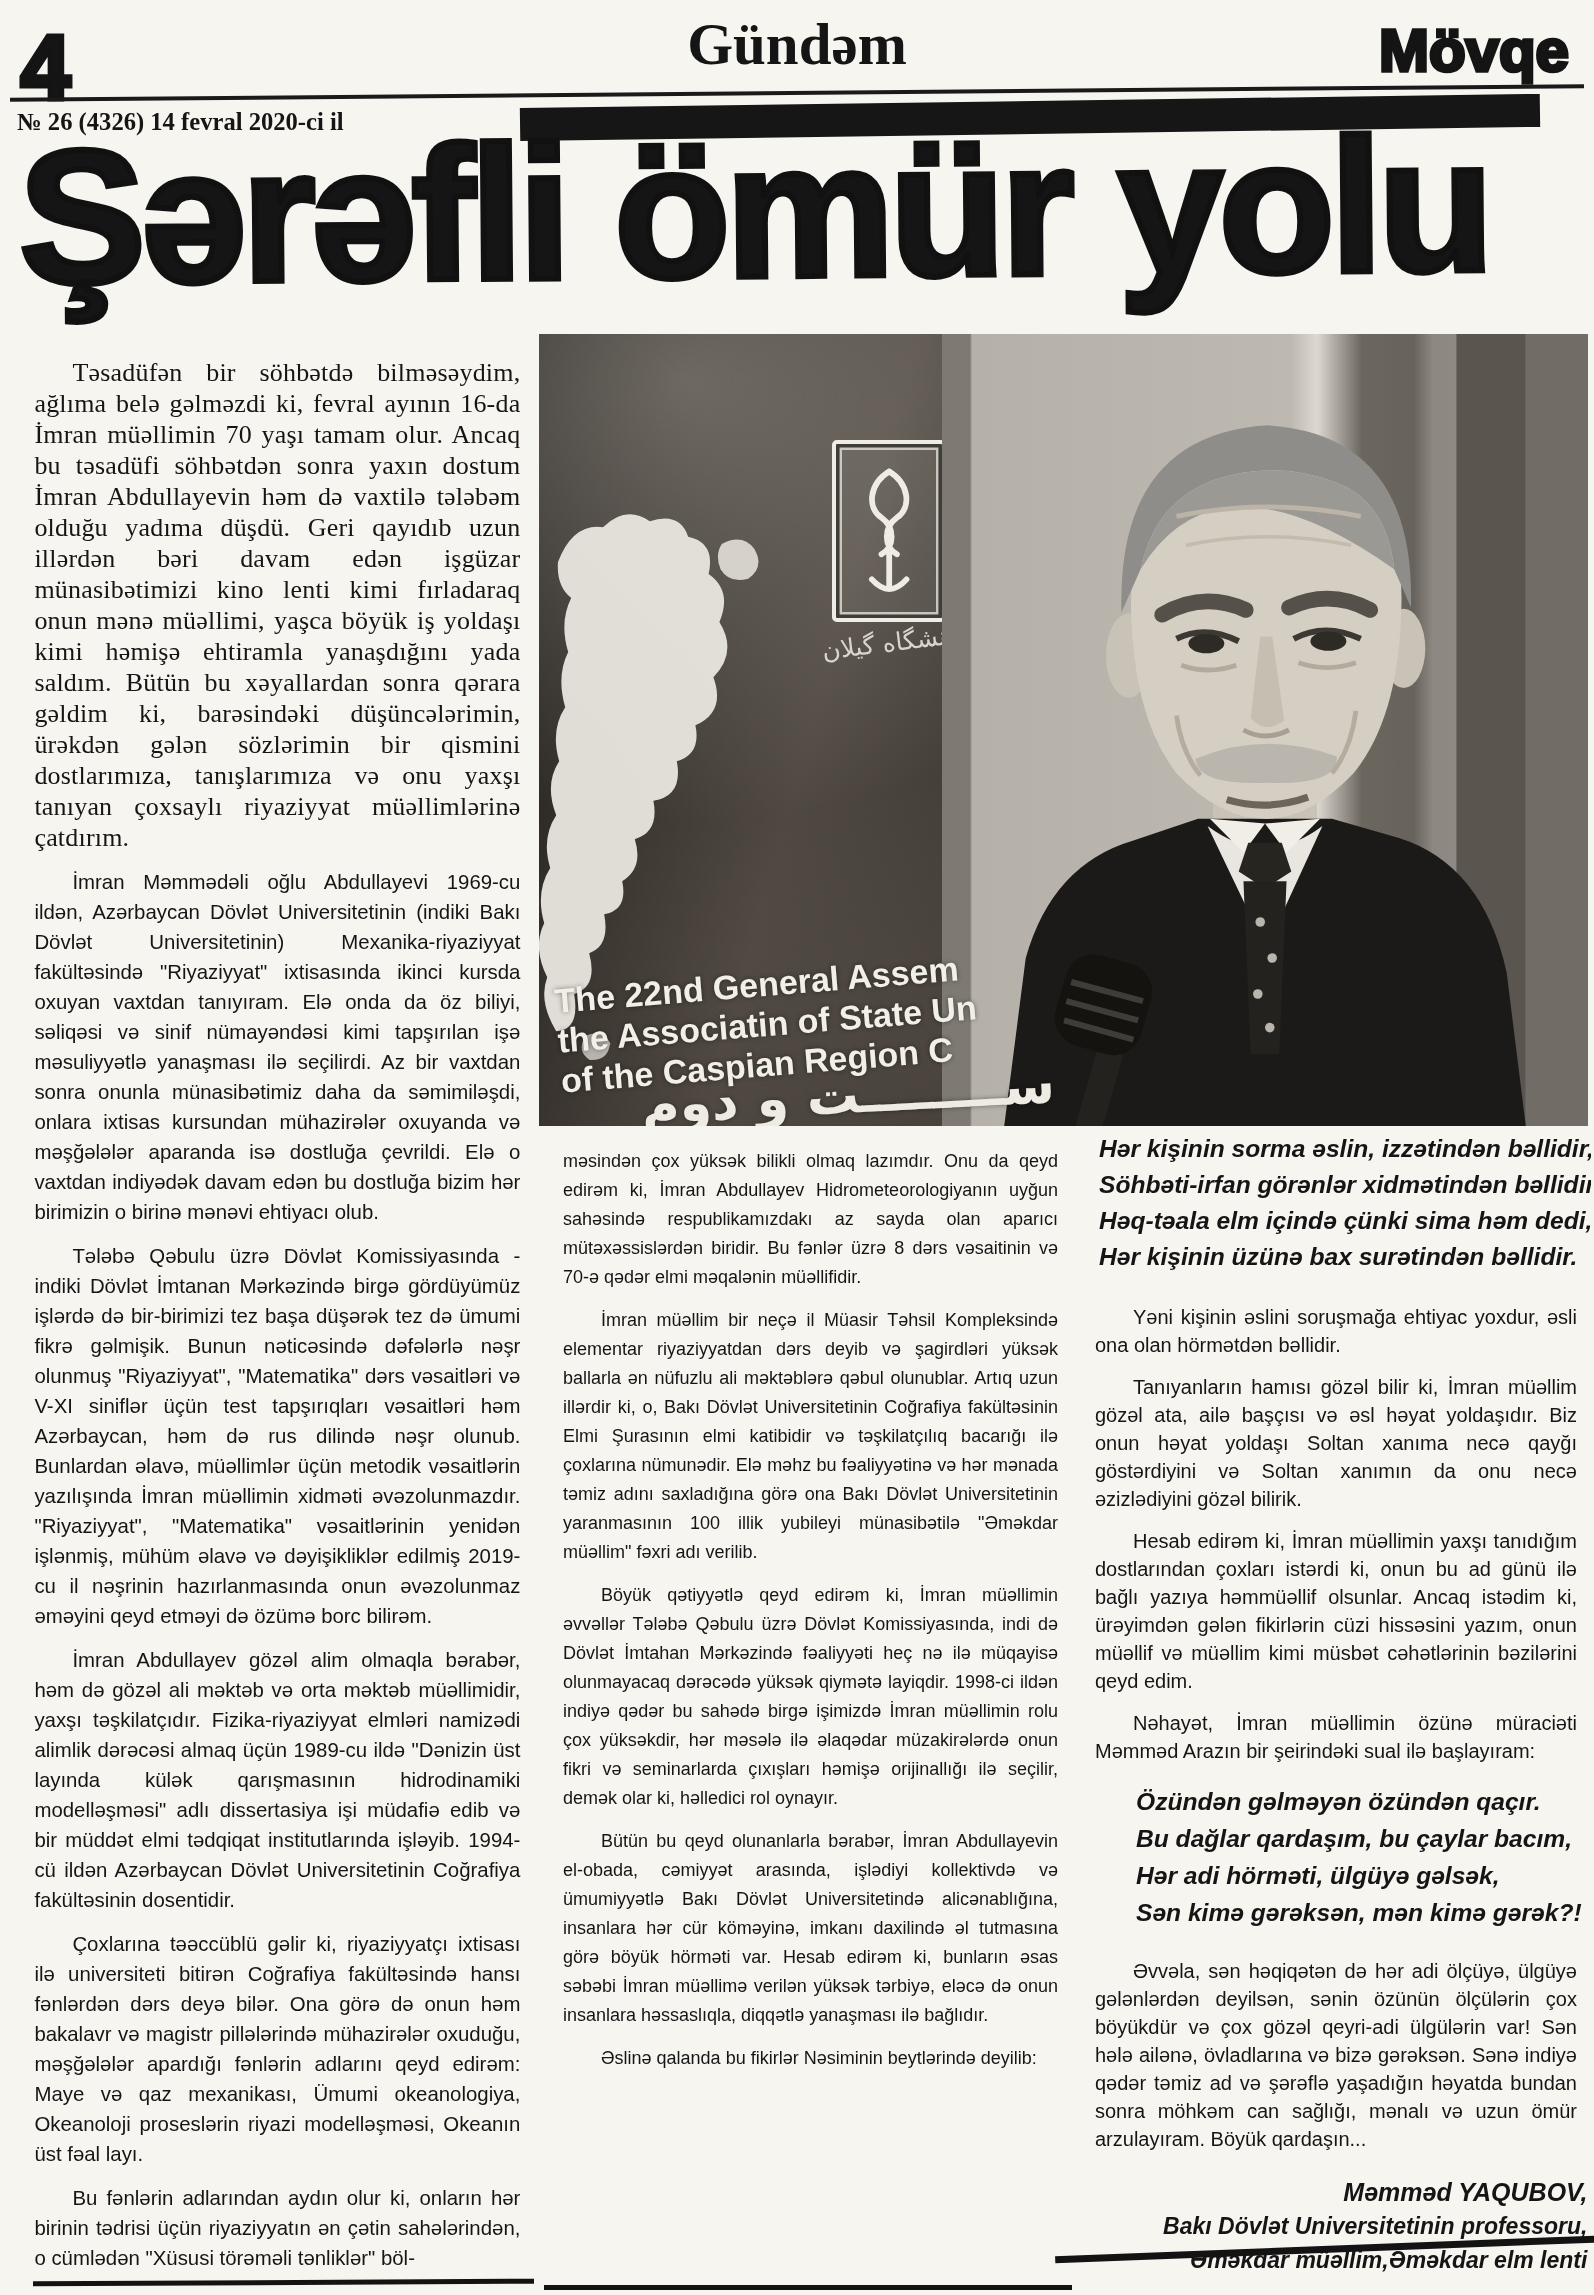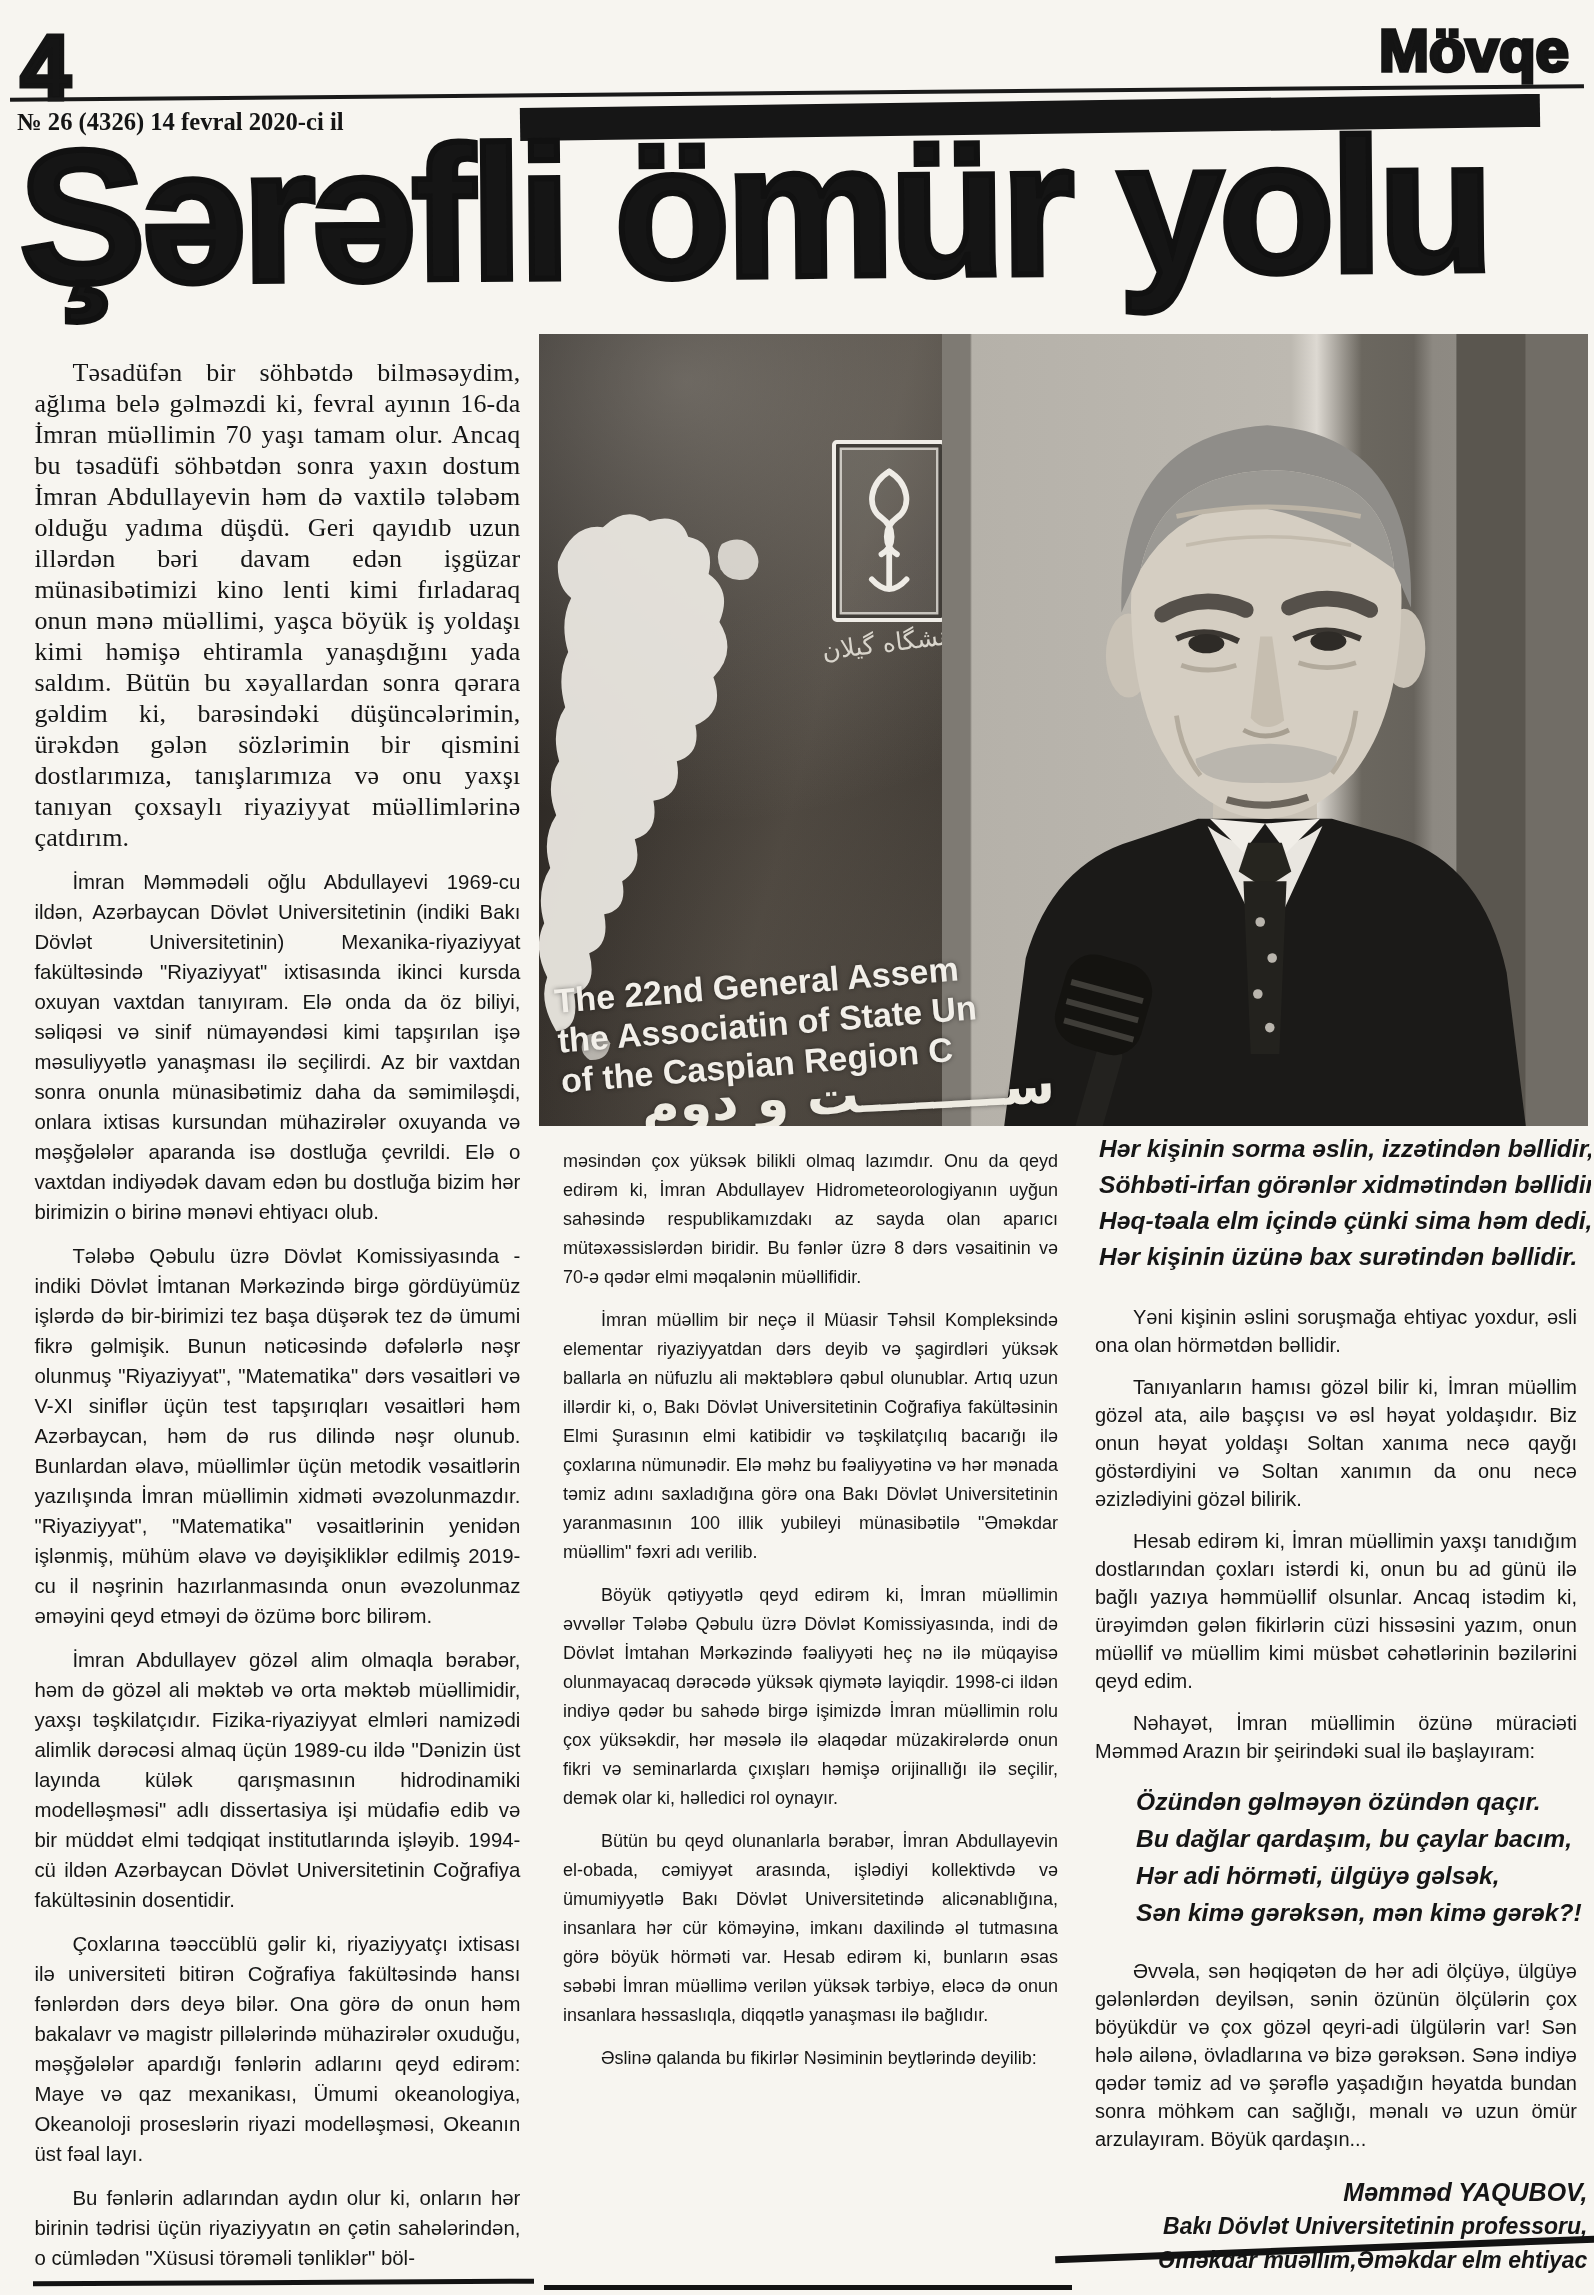--- a/index.html
+++ b/index.html
@@ -116,20 +116,21 @@
   .rule-left{left:33px;top:2280px;width:501px;height:5.4px;transform:rotate(-0.3deg);}
   .rule-mid{left:544px;top:2285px;width:528px;height:5.4px;}
   .rule-right{left:1055px;top:2246px;width:540px;height:6.6px;transform:rotate(-2.2deg);}
 </style>
 </head>
 <body>
 
 <div id="page">
 
   <div class="pagenum">4</div>
+  <div class="center-title">Gündəm</div>
   <div class="right-title">Mövqe</div>
   <div class="header-rule"></div>
   <div class="issue">№ 26 (4326) 14 fevral 2020-ci il</div>
   <div class="black-bar"></div>
   <div class="headline">Şərəfli ömür yolu</div>
 
   <div class="photo">
     <div class="banner"></div>
 
     <svg class="map-svg" viewBox="0 0 480 1060" xmlns="http://www.w3.org/2000/svg">
@@ -253,21 +254,21 @@
     <div class="poem poem2">
       <div>Özündən gəlməyən özündən qaçır.</div>
       <div>Bu dağlar qardaşım, bu çaylar bacım,</div>
       <div>Hər adi hörməti, ülgüyə gəlsək,</div>
       <div>Sən kimə gərəksən, mən kimə gərək?!</div>
     </div>
     <p class="body-par">Əvvəla, sən həqiqətən də hər adi ölçüyə, ülgüyə gələnlərdən deyilsən, sənin özünün ölçülərin çox böyükdür və çox gözəl qeyri-adi ülgülərin var! Sən hələ ailənə, övladlarına və bizə gərəksən. Sənə indiyə qədər təmiz ad və şərəflə yaşadığın həyatda bundan sonra möhkəm can sağlığı, mənalı və uzun ömür arzulayıram. Böyük qardaşın...</p>
     <div class="signature">
       <div class="sig-name">Məmməd YAQUBOV,</div>
       <div>Bakı Dövlət Universitetinin professoru,</div>
-      <div>Əməkdar müəllim,Əməkdar elm ehtiyac</div>
+      <div>Əməkdar müəllim,Əməkdar elm lenti</div>
     </div>
   </div>
 
   <div class="rule rule-left"></div>
   <div class="rule rule-mid"></div>
   <div class="rule rule-right"></div>
 
 </div>
 
 

